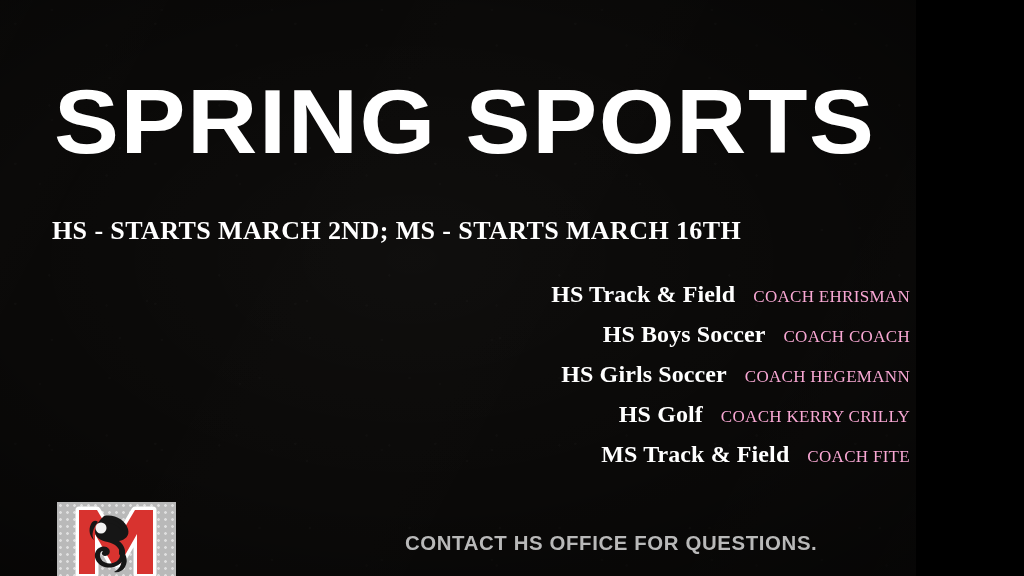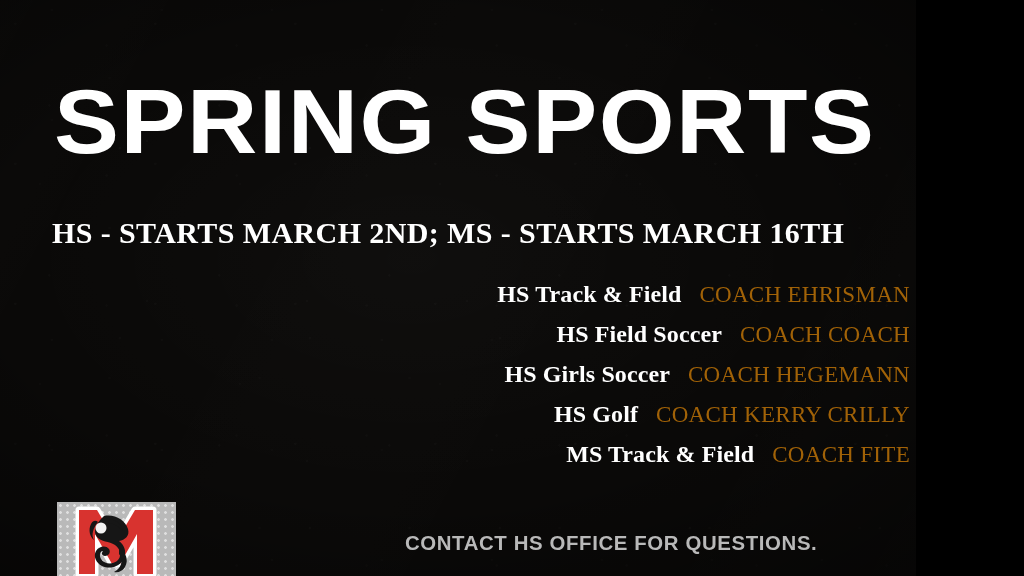--- a/index.html
+++ b/index.html
@@ -71,21 +71,21 @@
   }
 
   
   .subtitle {
     position: absolute;
     left: 52px;
     top: 216px;
     color: #ffffff;
     font-family: "Liberation Serif", serif;
     font-weight: 700;
-    font-size: 30px;
+    font-size: 26px;
     letter-spacing: 0.4px;
     transform: scaleX(1.0);
     transform-origin: left top;
     white-space: nowrap;
   }
 
   
   .sports-list {
     position: absolute;
     left: 284px;
@@ -104,24 +104,24 @@
     height: 34px;
   }
   .sport-name {
     color: #ffffff;
     font-family: "Liberation Serif", serif;
     font-weight: 700;
     font-size: 24px;
     letter-spacing: 0.1px;
   }
   .coach-name {
-    color: #a16207;
+    color: #f9a8d4;
     font-family: "Liberation Serif", serif;
     font-weight: 400;
-    font-size: 23px;
+    font-size: 17px;
     letter-spacing: 0.3px;
     margin-left: 18px;
   }
 
   
   .footer-note {
     position: absolute;
     right: 99px;
     top: 532px;
     color: #b9b9b9;
@@ -164,21 +164,21 @@
   <div class="subtitle">HS - STARTS MARCH 2ND; MS - STARTS MARCH 16TH</div>
 
   <div class="sports-list">
 
     <div class="sport-row">
       <span class="sport-name">HS Track &amp; Field</span>
       <span class="coach-name">COACH EHRISMAN</span>
     </div>
 
     <div class="sport-row">
-      <span class="sport-name">HS Field Soccer</span>
+      <span class="sport-name">HS Boys Soccer</span>
       <span class="coach-name">COACH COACH</span>
     </div>
 
     <div class="sport-row">
       <span class="sport-name">HS Girls Soccer</span>
       <span class="coach-name">COACH HEGEMANN</span>
     </div>
 
     <div class="sport-row">
       <span class="sport-name">HS Golf</span>

